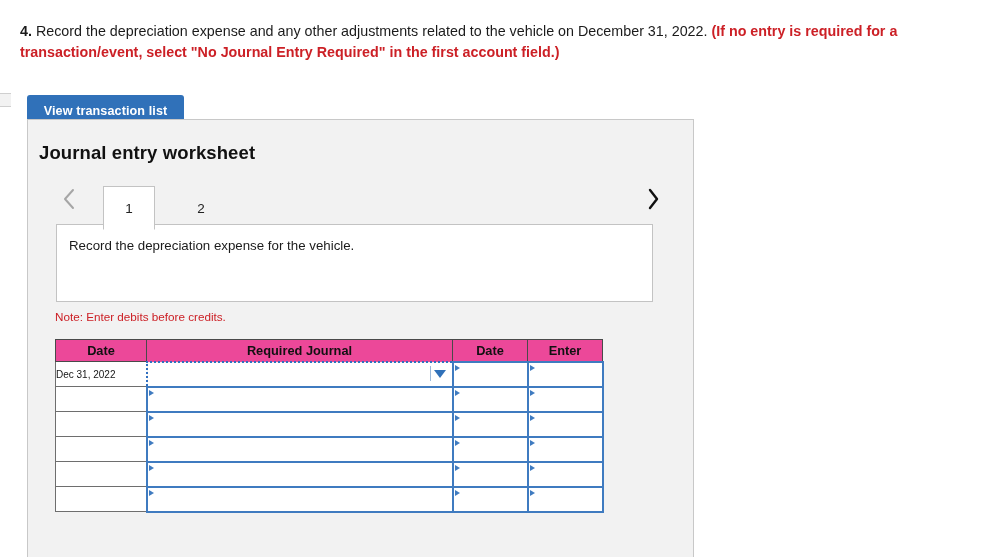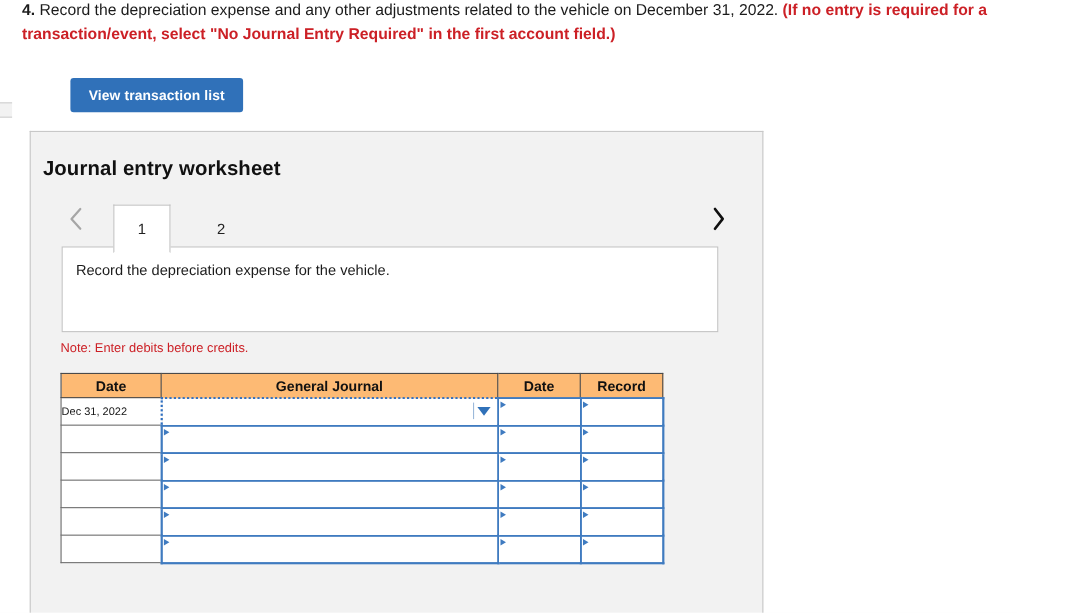--- a/index.html
+++ b/index.html
@@ -7,21 +7,21 @@
     margin: 0; padding: 0;
     width: 981px; height: 557px;
     background: #ffffff;
     font-family: "Liberation Sans", sans-serif;
     overflow: hidden;
   }
 
   
   #question {
     position: absolute;
-    left: 20px; top: 0;
+    left: 20px; top: 21px;
     width: 945px;
     font-size: 14.3px;
     line-height: 21px;
     color: #1b1b1b;
   }
   #question .qnum { font-weight: bold; }
   #question .qred { color: #cc2026; font-weight: bold; }
 
   
   #edge-artifact {
@@ -44,22 +44,22 @@
     font-size: 12.6px;
     font-weight: bold;
     letter-spacing: .1px;
     text-align: center;
     cursor: pointer;
     padding: 0;
     white-space: nowrap;
   }
 
   #view-transaction-list {
-    left: 27px; top: 71px;
-    width: 157px; height: 31px; margin-left: 37px;
+    left: 27px; top: 95px;
+    width: 157px; height: 31px;
   }
 
   
   #panel {
     position: absolute;
     left: 27px; top: 119px;
     width: 667px; height: 438px;
     background: #f2f2f2;
     border: 1px solid #c8c8c8;
     border-bottom: none;
@@ -139,21 +139,21 @@
 
   
   #journal-table {
     position: absolute;
     left: 27px; top: 219px;
     width: 547px;
     border-collapse: collapse;
     table-layout: fixed;
   }
   #journal-table th {
-    background: #fdba74;
+    background: #ec4899;
     border: 1px solid #4a4a4a;
     color: #111111;
     font-size: 12.8px;
     font-weight: bold;
     height: 22px;
     padding: 0;
     text-align: center;
     margin-top: 29px;
   }
   #journal-table td { padding: 0; height: 25px; }
@@ -255,23 +255,23 @@
   <table id="journal-table">
     <colgroup>
       <col class="col-date">
         <col class="col-gj">
         <col class="col-debit">
         <col class="col-credit">
     </colgroup>
     <thead>
       <tr>
         <th>Date</th>
-        <th>General Journal</th>
+        <th>Required Journal</th>
         <th>Date</th>
-        <th>Record</th>
+        <th>Enter</th>
       </tr>
     </thead>
     <tbody>
 
       <tr>
         <td class="cell-date">Dec 31, 2022</td>
         <td class="cell-selected">
           <span class="dd-divider"></span>
           <span class="dd-caret"></span>
         </td>

